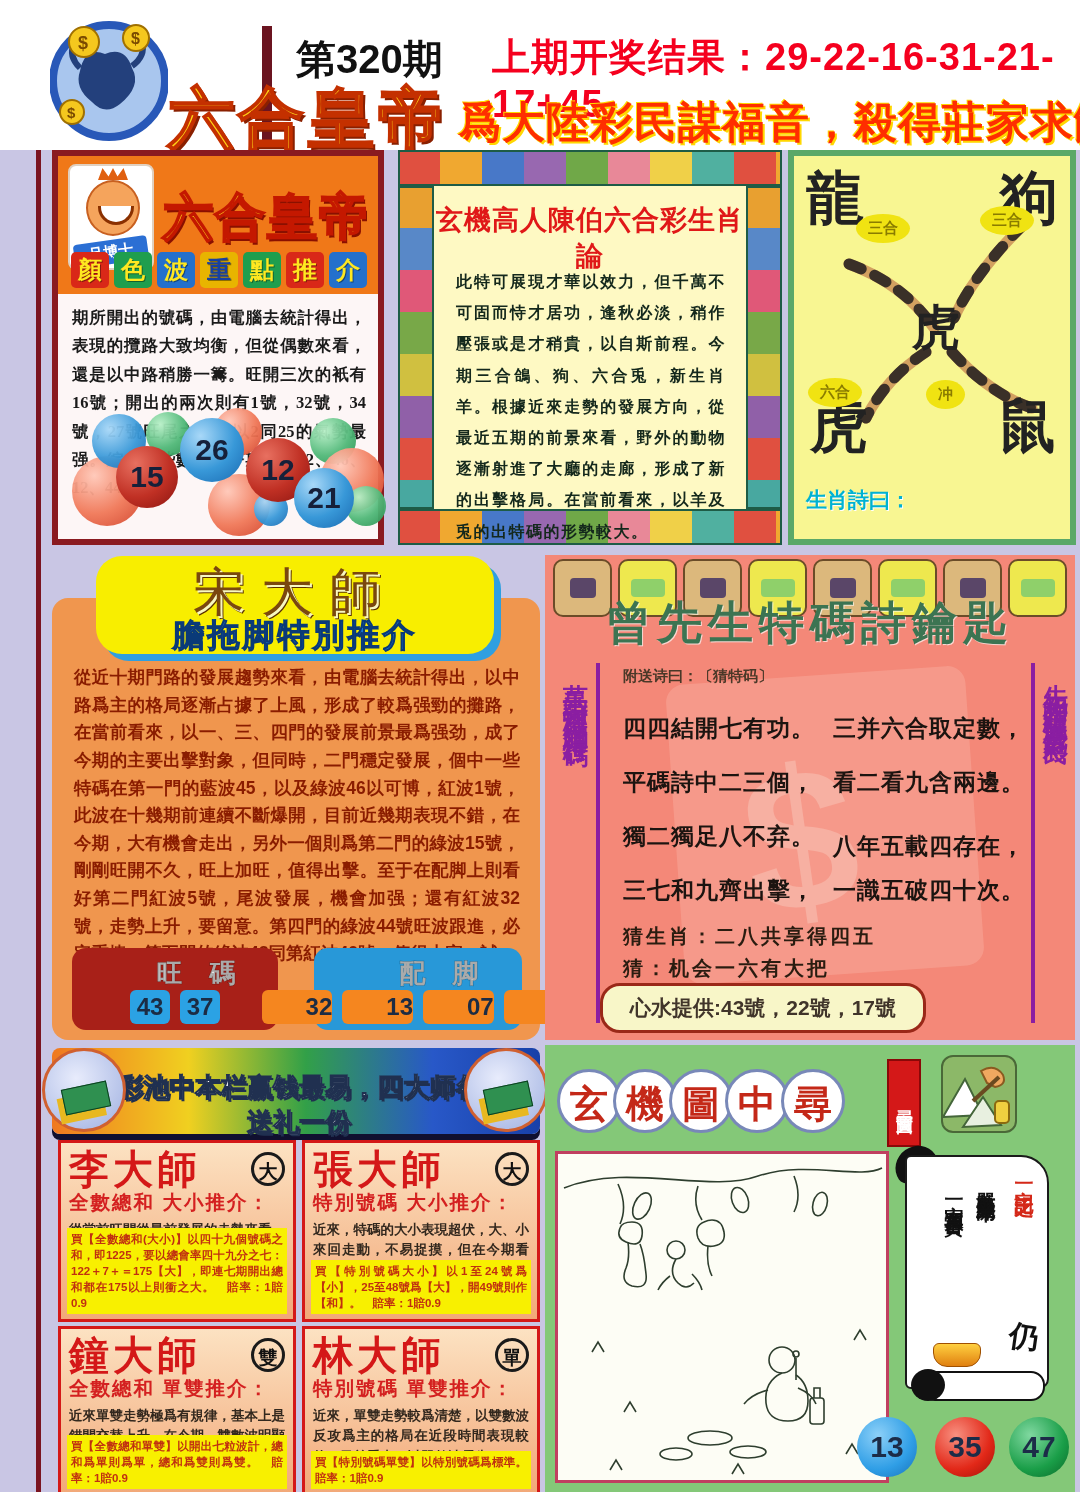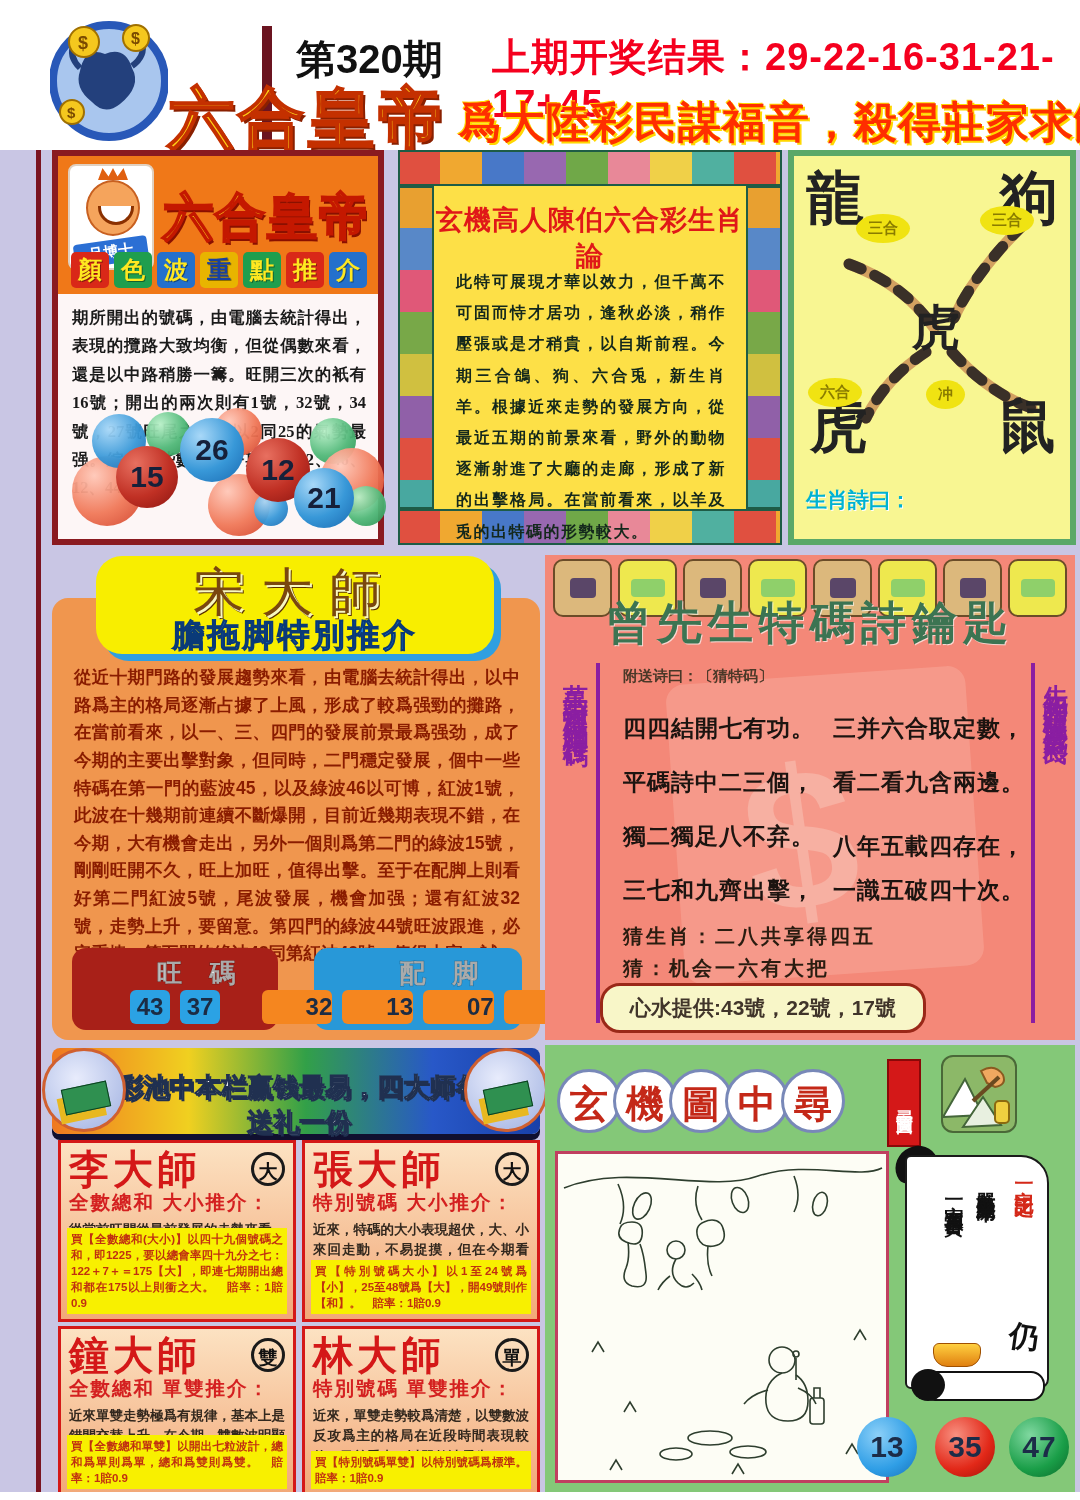--- a/index.html
+++ b/index.html
@@ -47,21 +47,21 @@
   .pc-body{left:14px;top:148px;width:294px;font-family:"Liberation Serif",serif;font-weight:bold;
            font-size:16.5px;line-height:1.72;color:#1a1a1a;text-align:justify;}
   .ball{position:absolute;border-radius:50%;text-align:center;font-weight:bold;color:#16203a;}
   .ball.deco{opacity:.95;}
   .b-red{background:radial-gradient(circle at 32% 28%,#ffc8b8,#f07858 55%,#d04028);}
   .b-dkred{background:radial-gradient(circle at 32% 28%,#e87060,#c03024 55%,#8a1410);}
   .b-blue{background:radial-gradient(circle at 32% 28%,#a8d8f8,#3898d8 55%,#1868b0);}
   .b-green{background:radial-gradient(circle at 32% 28%,#b8f0c8,#50b878 55%,#289050);}
 
   
-  .panel-essay{left:398px;top:150px;width:384px;height:395px;background:#fde047;}
+  .panel-essay{left:398px;top:150px;width:384px;height:395px;background:#fef9c3;}
   .tile-h,.tile-v{position:absolute;}
   .tile-h{left:0;width:384px;height:36px;
      background:repeating-linear-gradient(90deg,#e05040 0 42px,#f0a830 42px 84px,#4878c8 84px 126px,#9868b0 126px 168px,#70a848 168px 210px,#e88898 210px 252px,#f0d048 252px 294px,#50b0a0 294px 336px);
      box-shadow:inset 0 0 0 2px #1e5c46;}
   .tile-v{top:36px;height:323px;width:36px;
      background:repeating-linear-gradient(180deg,#e8a030 0 42px,#5888c8 42px 84px,#e05878 84px 126px,#78a848 126px 168px,#d0c040 168px 210px,#9060a8 210px 252px,#e05040 252px 294px,#48a8a0 294px 336px);
      box-shadow:inset 0 0 0 2px #1e5c46;}
   .pe-title{left:36px;top:52px;width:312px;text-align:center;font-size:27px;font-weight:bold;color:#e01818;
             font-family:"Liberation Serif",serif;letter-spacing:1px;}
   .pe-body{left:58px;top:116px;width:270px;font-size:16px;font-weight:bold;color:#14281c;

